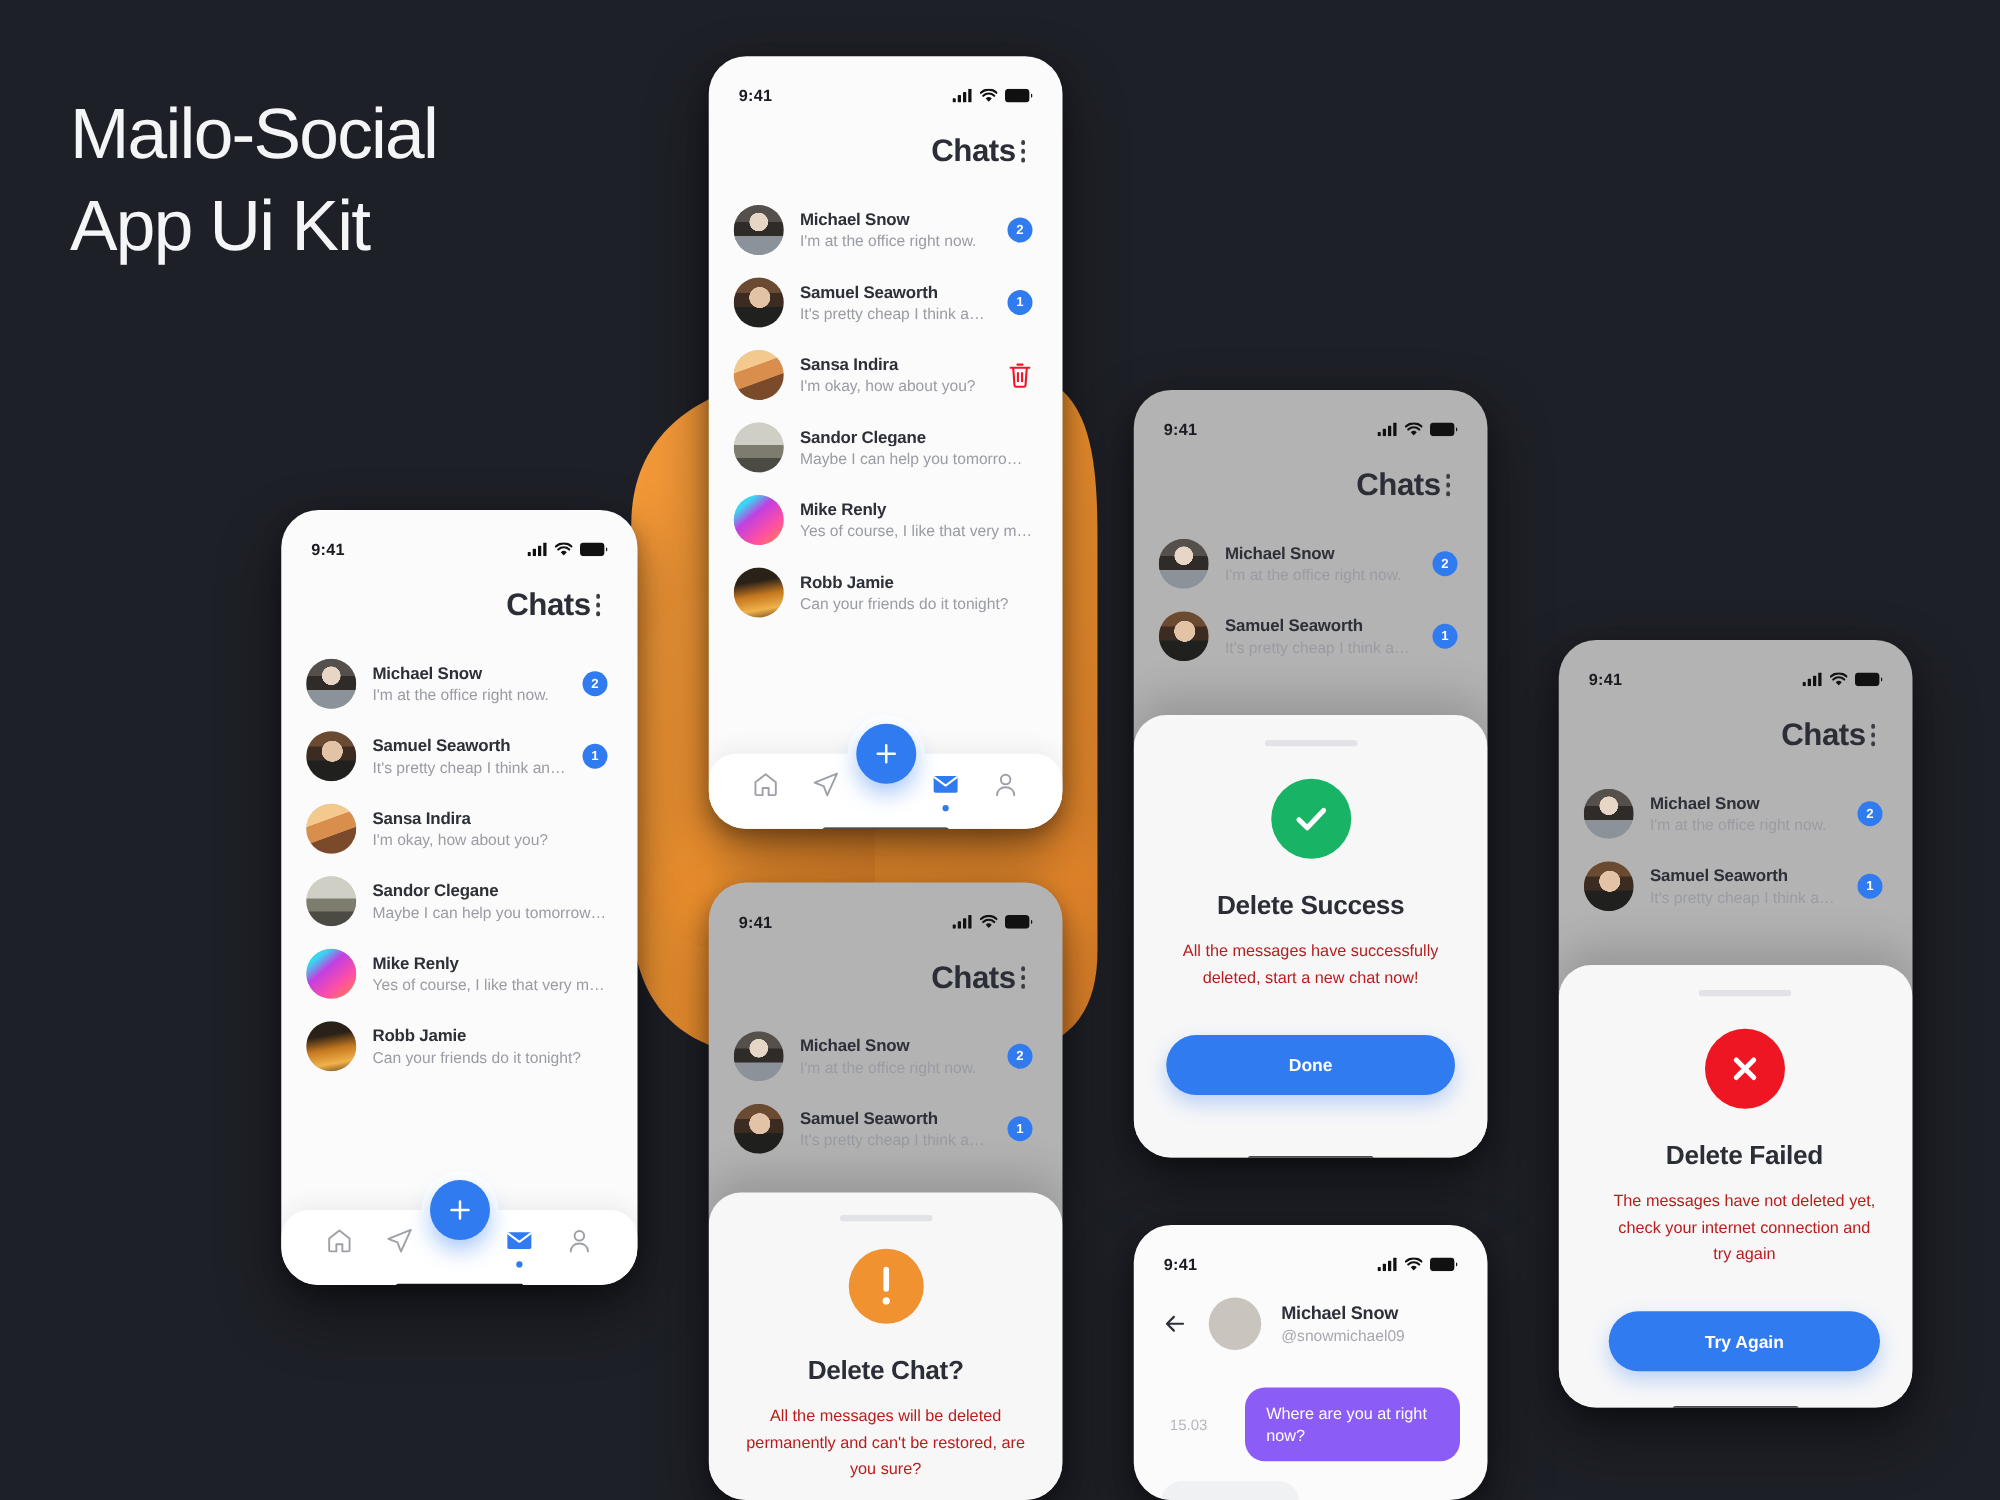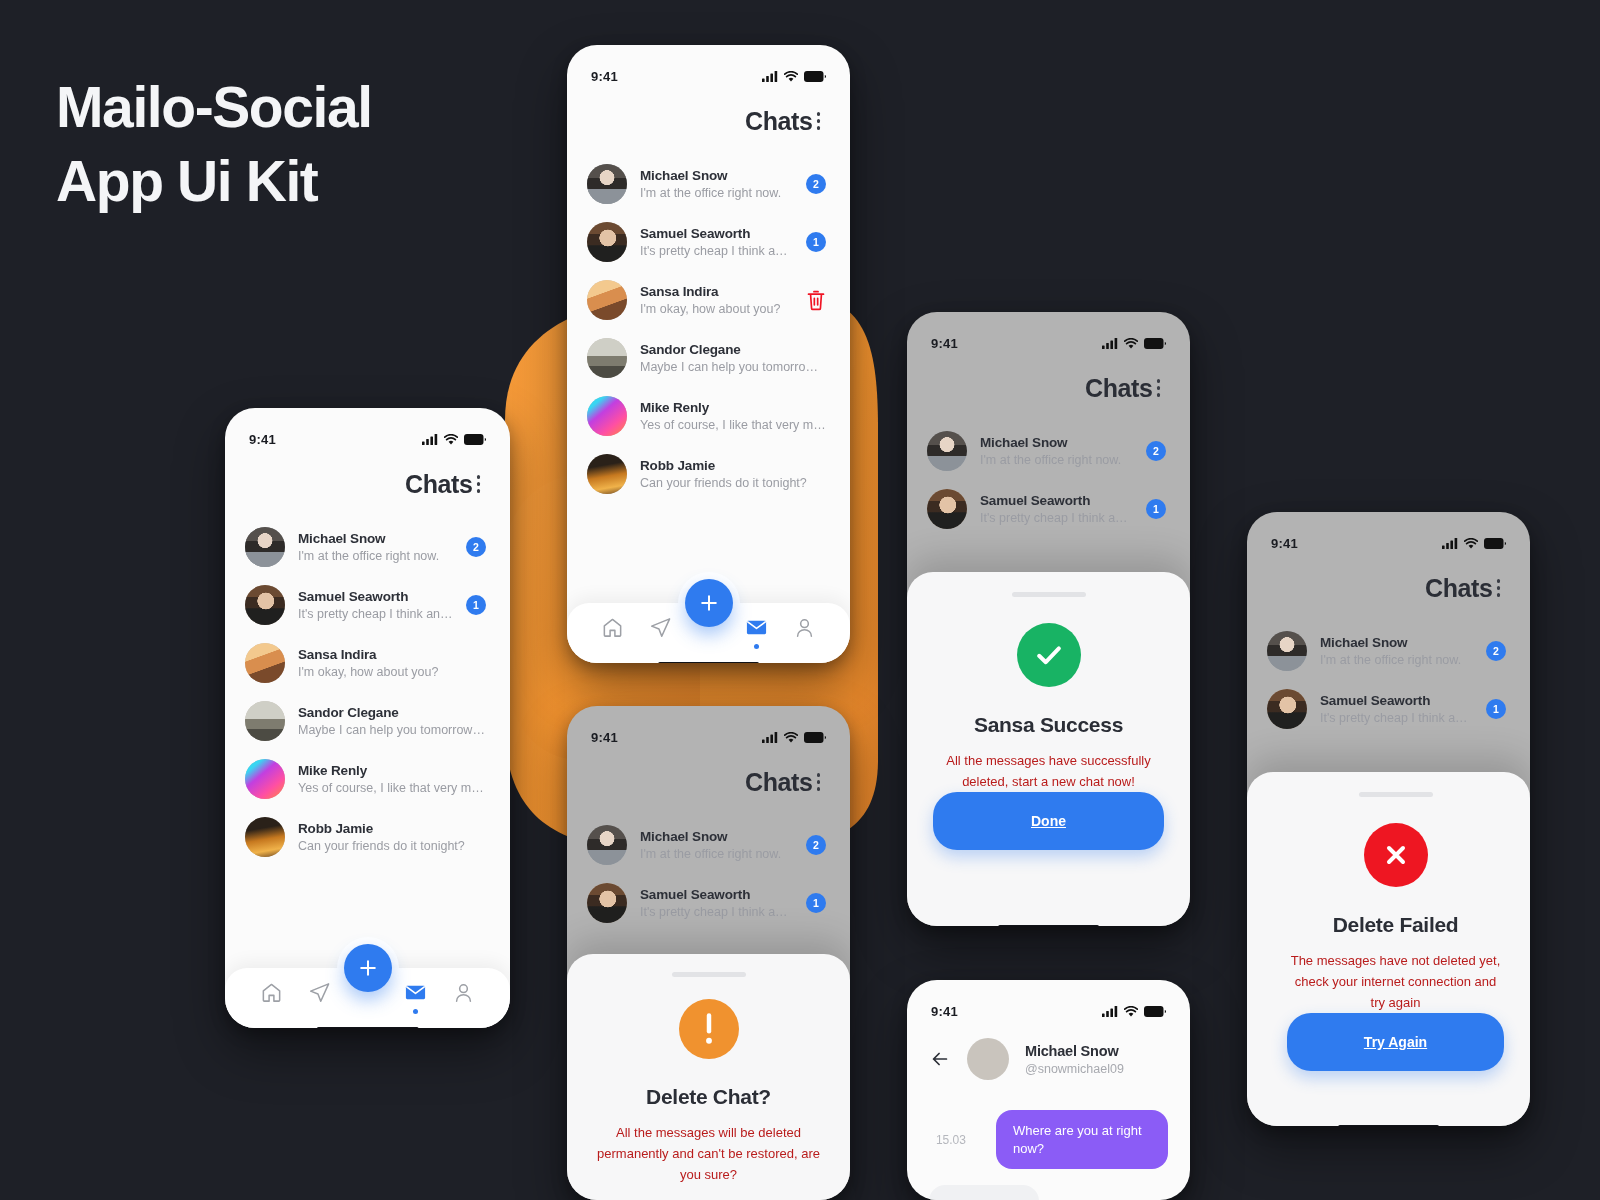--- a/index.html
+++ b/index.html
@@ -9,21 +9,21 @@
     font-family:"Liberation Sans", sans-serif;
     position:relative;
   }
 
   
   #blob-layer { position:absolute; inset:0; z-index:0; pointer-events:none; }
 
   
   #headline {
     position:absolute; left:56px; top:70px; z-index:5;
-    color:#F4F5F7; font-weight:bold; font-size:57px; line-height:1.3;
+    color:#F4F5F7; font-weight:normal; font-size:57px; line-height:1.3;
     letter-spacing:-1.4px;
   }
   #headline .l { display:block; white-space:nowrap; }
 
   
   .phone {
     position:absolute; z-index:3;
     background:#FBFBFB;
     border-radius:30px;
     overflow:hidden;
@@ -122,25 +122,24 @@
   .statusicon.warn { background:#F0922F; }
   .sheet-title {
     font-size:21px; font-weight:bold; color:#2B2E36;
     margin-top:26px; letter-spacing:-.3px;
   }
   .sheet-body {
     font-size:13px; color:#b91c1c; line-height:1.62; margin-top:13px;
     padding:0 2px;
   }
   .sheet-btn {
-    height:58px; border-radius:24px;
+    margin-top:36px; height:48px; border-radius:24px;
     background:#2F7BEF; color:#fff; font-size:14px; font-weight:bold;
     display:flex; align-items:center; justify-content:center; cursor:pointer;
     box-shadow:0 7px 16px rgba(47,123,239,.3);
-    text-decoration:underline;
   }
 
   
   .dm-hdr { display:flex; align-items:center; gap:16px; padding:10px 24px 14px 22px; }
   .dm-back { width:22px; height:22px; flex:none; cursor:pointer; }
   .dm-av { width:42px; height:42px; border-radius:50%; overflow:hidden; flex:none; position:relative; background:#C9C4BD; }
   .dm-name { font-size:14.5px; font-weight:bold; color:#2D3038; letter-spacing:-.2px; }
   .dm-handle { font-size:12.5px; color:#A7A9AF; margin-top:3px; }
   .dm-body { padding:16px 22px 0 22px; }
   .msgrow { display:flex; align-items:center; justify-content:flex-end; gap:30px; }
@@ -594,21 +593,21 @@
         </div>
       </div>
 
     <div class="sheet" style="height:368px;">
       <div class="grabber"></div>
       <div class="statusicon ok">
         <svg width="32" height="32" viewBox="0 0 24 24" fill="none" stroke="#fff" stroke-width="3" stroke-linecap="round" stroke-linejoin="round">
             <path d="M4.6 12.6 9.6 17.4 19.4 7"></path>
           </svg>
       </div>
-      <div class="sheet-title">Sansa Success</div>
+      <div class="sheet-title">Delete Success</div>
       <div class="sheet-body">All the messages have successfully deleted, start a new chat now!</div>
       <div class="sheet-btn">Done</div>
       <div class="homebar"></div>
     </div>
   </div>
 </div>
 
 <div class="phone dim" id="phone-failed" style="left:1247px; top:512px; width:283px; height:614px;">
   <div class="phone-inner">
     <div class="statusbar">

